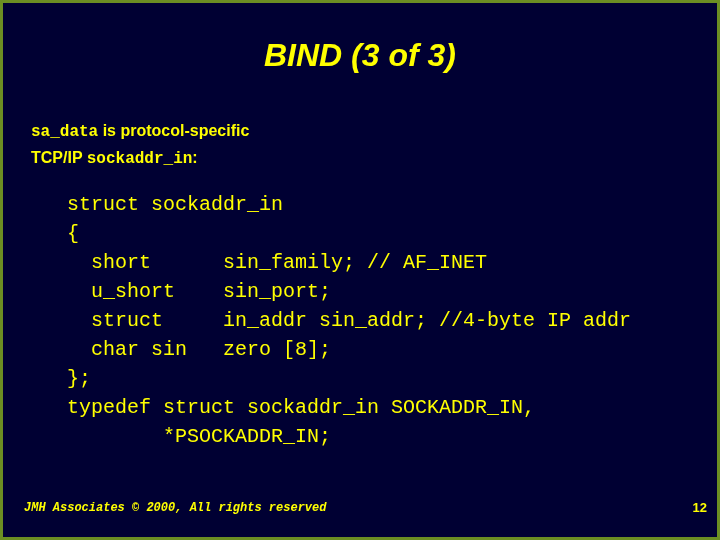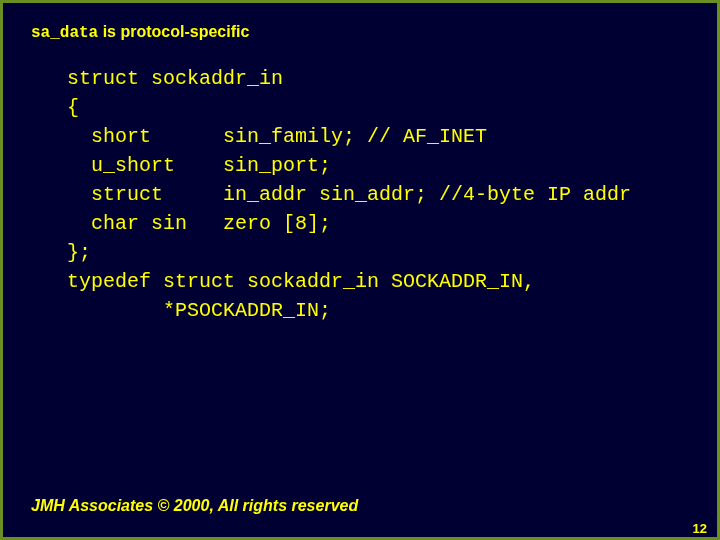--- a/index.html
+++ b/index.html
@@ -35,44 +35,49 @@
     margin-top: 22px;
     margin-left: 36px;
     font-family: "Courier New", Courier, monospace;
     font-size: 20px;
     font-weight: normal;
     line-height: 1.45;
     white-space: pre;
   }
   .footer {
     position: absolute;
-    left: 28px;
+    left: 21px;
     bottom: 22px;
-    font-size: 16px;
+    font-size: 12px;
     font-weight: bold;
     font-style: italic;
+    font-family: Liberation Mono, monospace;
   }
   .pagenum {
     position: absolute;
     right: 10px;
-    bottom: 1px;
+    bottom: 22px;
     font-size: 13px;
     font-weight: bold;
     color: #ffff00;
   }
 </style>
 </head>
 <body>
 
 <div class="slide">
+  <div class="title">BIND (3 of 3)</div>
 
   <div class="line">
     <span class="mono">sa_data</span><span> is protocol-specific</span>
   </div>
 
+  <div class="line">
+    <span>TCP/IP </span><span class="mono">sockaddr_in</span><span>:</span>
+  </div>
 
   <div class="codeblock">struct sockaddr_in
 {
   short      sin_family; // AF_INET
   u_short    sin_port;
   struct     in_addr sin_addr; //4-byte IP addr
   char sin   zero [8];
 };
 typedef struct sockaddr_in SOCKADDR_IN,
         *PSOCKADDR_IN;</div>

